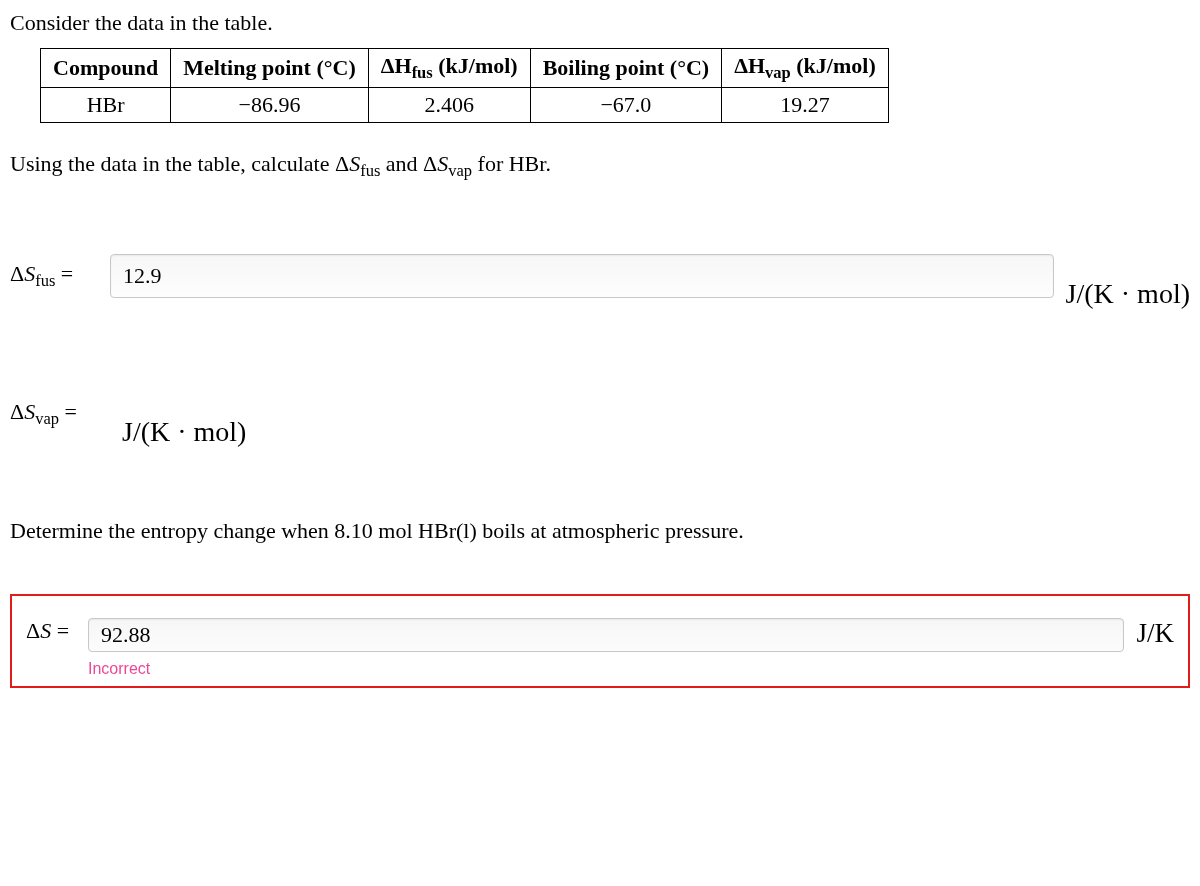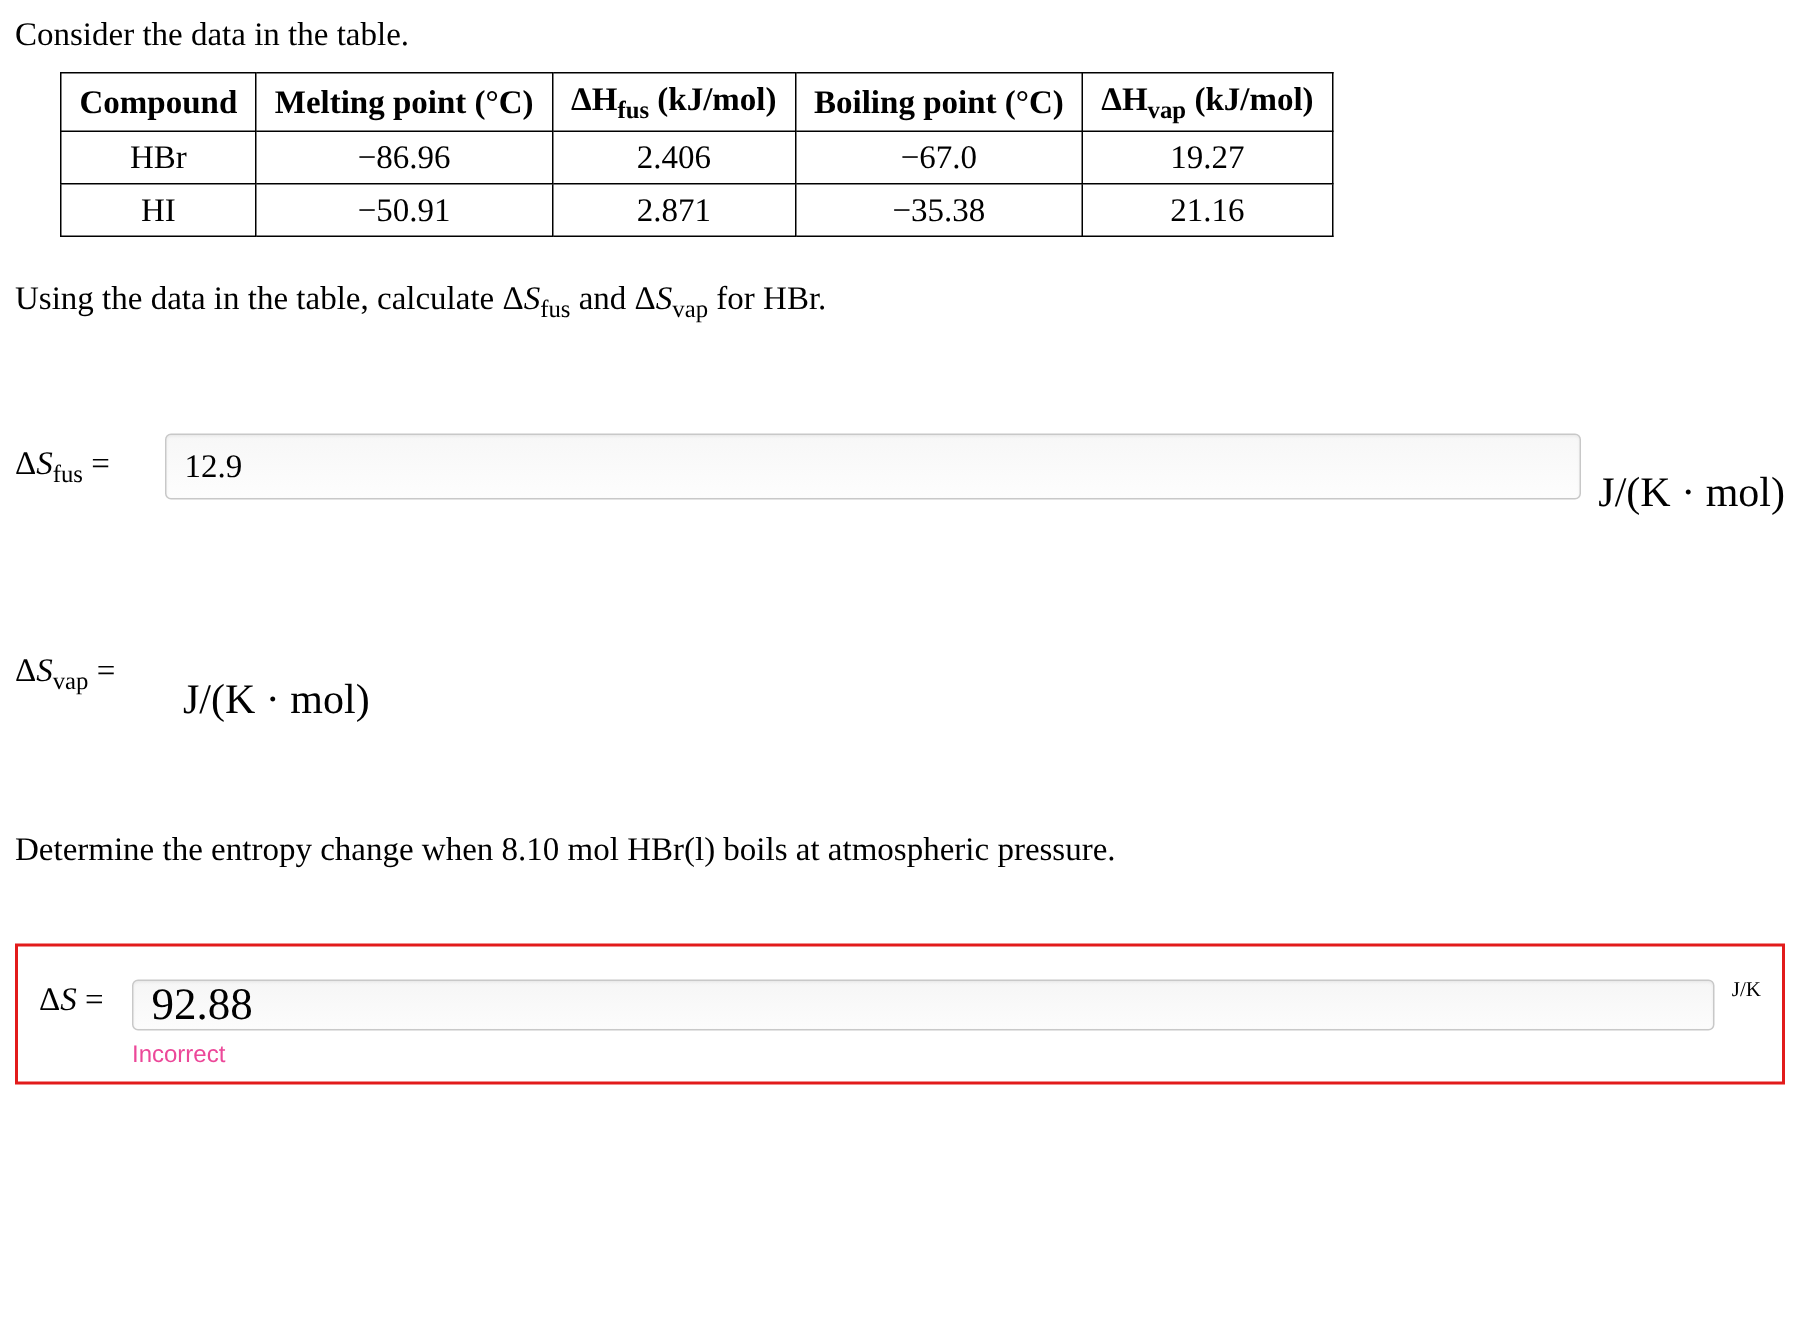--- a/index.html
+++ b/index.html
@@ -92,29 +92,29 @@
       padding-right: 10px;
       font-size: 22px;
     }
     .incorrect-input {
       flex: 1;
       height: 28px;
       border: 1px solid #c8c8c8;
       border-radius: 4px;
       background: linear-gradient(#f6f6f6, #fcfcfc);
       padding: 16px 12px;
-      font-size: 30px;
+      font-size: 22px;
       font-family: 'Times New Roman', Times, serif;
       color: #000;
       box-shadow: inset 0 1px 2px rgba(0,0,0,0.06);
     }
     .incorrect-unit {
       white-space: nowrap;
       padding-left: 12px;
-      font-size: 14px;
+      font-size: 27px;
     }
     .incorrect-text {
       color: #ec4899;
       font-family: Arial, Helvetica, sans-serif;
       font-size: 16px;
       margin-top: 8px;
       margin-left: 62px;
     }
   </style>
 </head>
@@ -137,27 +137,20 @@
         </th>
       </tr>
     </thead>
     <tbody>
       <tr>
         <td>HBr</td>
         <td>−86.96</td>
         <td>2.406</td>
         <td>−67.0</td>
         <td>19.27</td>
-      </tr>
-      <tr>
-        <td>HI</td>
-        <td>−50.91</td>
-        <td>2.871</td>
-        <td>−35.38</td>
-        <td>21.16</td>
       </tr>
     </tbody>
   </table>
 </div>
 
 <div class="instruction">
   <span>Using the data in the table, calculate Δ</span><i>S</i><span class="sub">fus</span><span> and Δ</span><i>S</i><span class="sub">vap</span><span> for HBr.</span>
 </div>
 
 <div class="answer-row">

